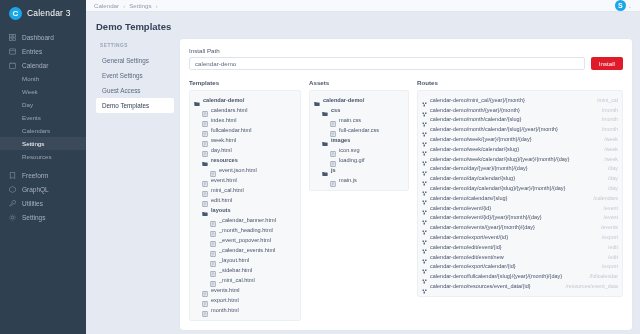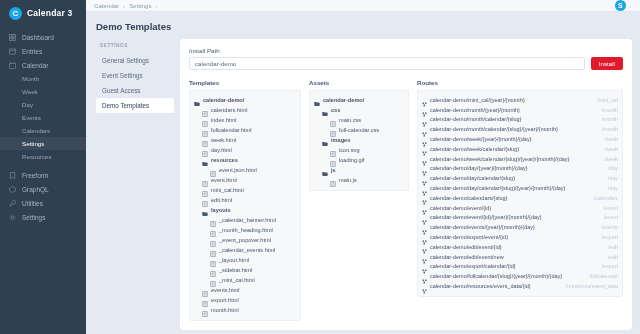--- a/index.html
+++ b/index.html
@@ -23,21 +23,21 @@
     display: flex; align-items: center; gap: 5px;
     padding: 8px 0 8px 9px; height: 26px;
   }
   .brand-logo {
     width: 13px; height: 13px; border-radius: 50%;
     background: #1aa7e8;
     display: flex; align-items: center; justify-content: center;
     color: #fff; font-size: 8px; font-weight: bold;
     flex-shrink: 0;
   }
-  .brand-name { color: #fff; font-size: 8.5px; font-weight: bold; letter-spacing: .2px; }
+  .brand-name { color: #fff; font-size: 8.5px; font-weight: normal; letter-spacing: .2px; }
 
   .nav { margin-top: 4px; }
   .nav-item {
     display: flex; align-items: center; gap: 6px;
     height: 14px; padding-left: 9px;
     color: #a7b1c2; font-size: 6.5px;
   }
   .nav-item .ico { width: 7px; height: 7px; opacity: .75; flex-shrink: 0; display: block; }
   .nav-item .ico svg { display: block; }
   .sub-item {

